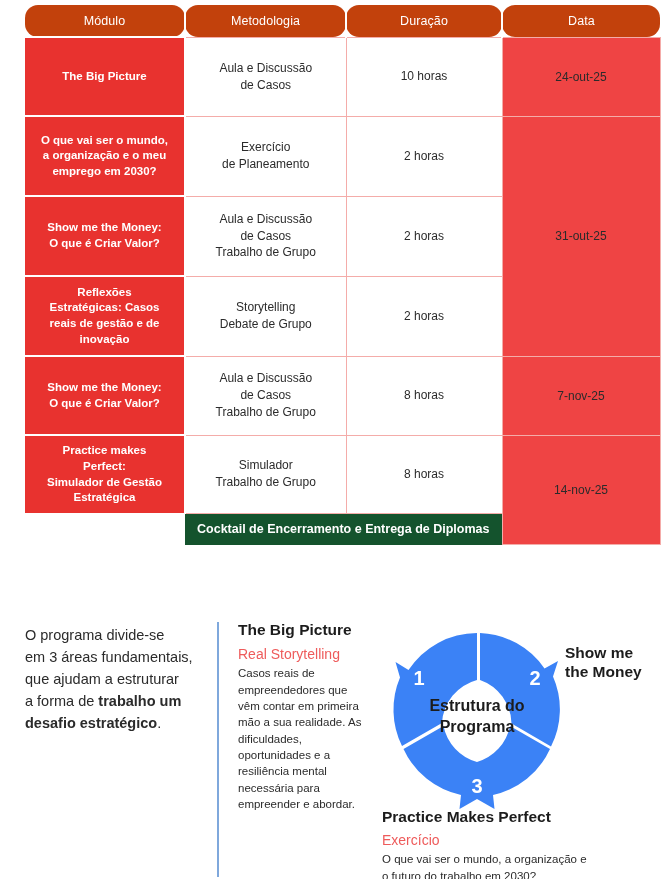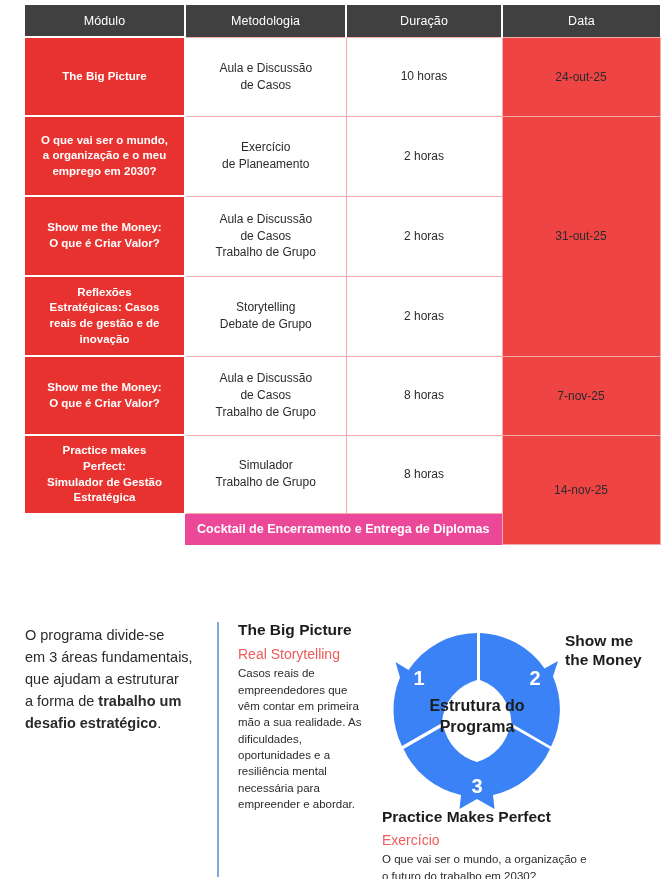--- a/index.html
+++ b/index.html
@@ -27,29 +27,30 @@
   #schedule-table td, #schedule-table th {
     padding: 0;
     margin: 0;
   }
   .col-modulo   { width: 160px; }
   .col-metod    { width: 161px; }
   .col-duracao  { width: 156px; }
   .col-data     { width: 158px; }
 
   .hdr {
-    background: #404040;
+    background: #c2410c;
     color: #ffffff;
     font-size: 12.5px;
     font-weight: 400;
     text-align: center;
     height: 31px;
     vertical-align: middle;
     border-right: 2px solid #ffffff;
     letter-spacing: .1px;
+    border-radius: 13px;
   }
   .hdr:last-child { border-right: none; }
 
   .cell-mod {
     background: #E8322F;
     color: #ffffff;
     font-size: 11.5px;
     font-weight: bold;
     line-height: 1.35;
     text-align: center;
@@ -75,21 +76,21 @@
     text-align: center;
     vertical-align: middle;
     border: 1px solid #F4ACA9;
     padding: 4px 6px;
   }
   .cell-empty-left {
     background: #ffffff;
     border: none;
   }
   .cell-cocktail {
-    background: #ec4899;
+    background: #14532d;
     color: #ffffff;
     font-size: 12.5px;
     font-weight: bold;
     text-align: center;
     vertical-align: middle;
     height: 31px;
     border: none;
   }
 
   
@@ -143,21 +144,21 @@
   }
   .blk-body {
     font-size: 11.5px;
     color: #2b2b2b;
     line-height: 1.42;
   }
 
   #showmoney-label {
     position: absolute;
     left: 565px;
-    top: 32px;
+    top: 44px;
     font-size: 15.5px;
     font-weight: bold;
     color: #1c1c1c;
     line-height: 1.22;
   }
 
   #practice-block {
     position: absolute;
     left: 382px;
     top: 208px;

